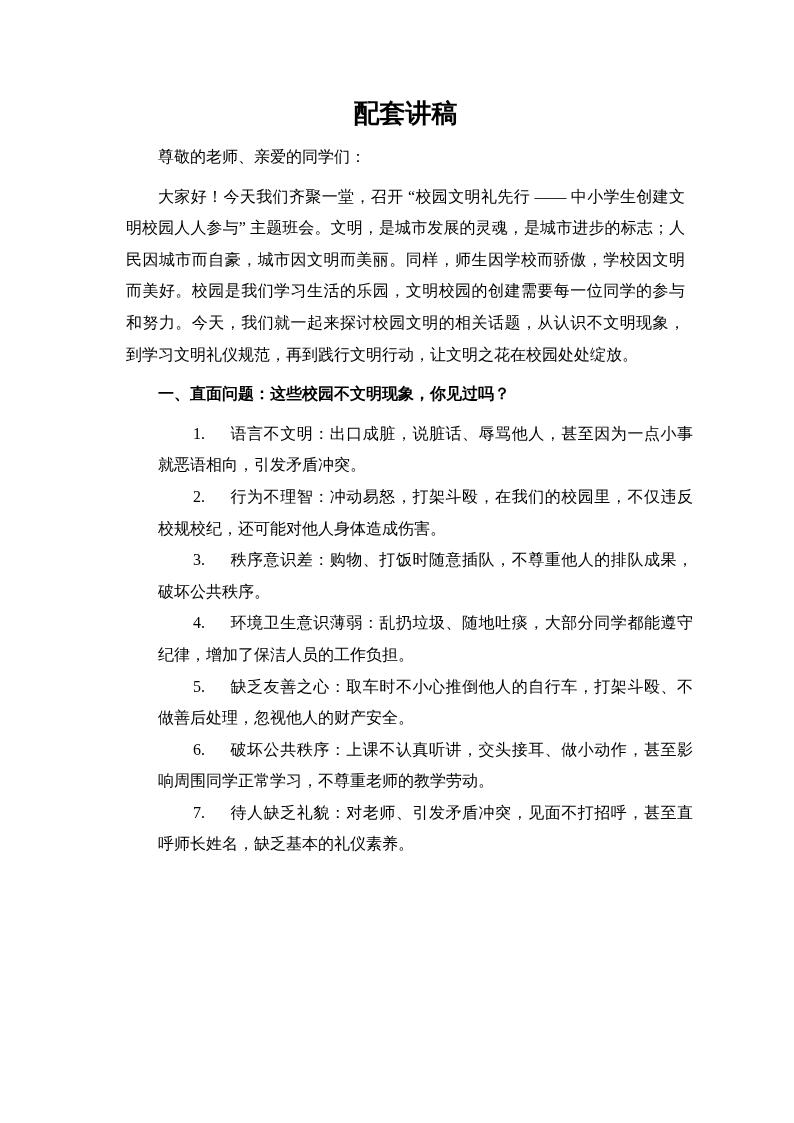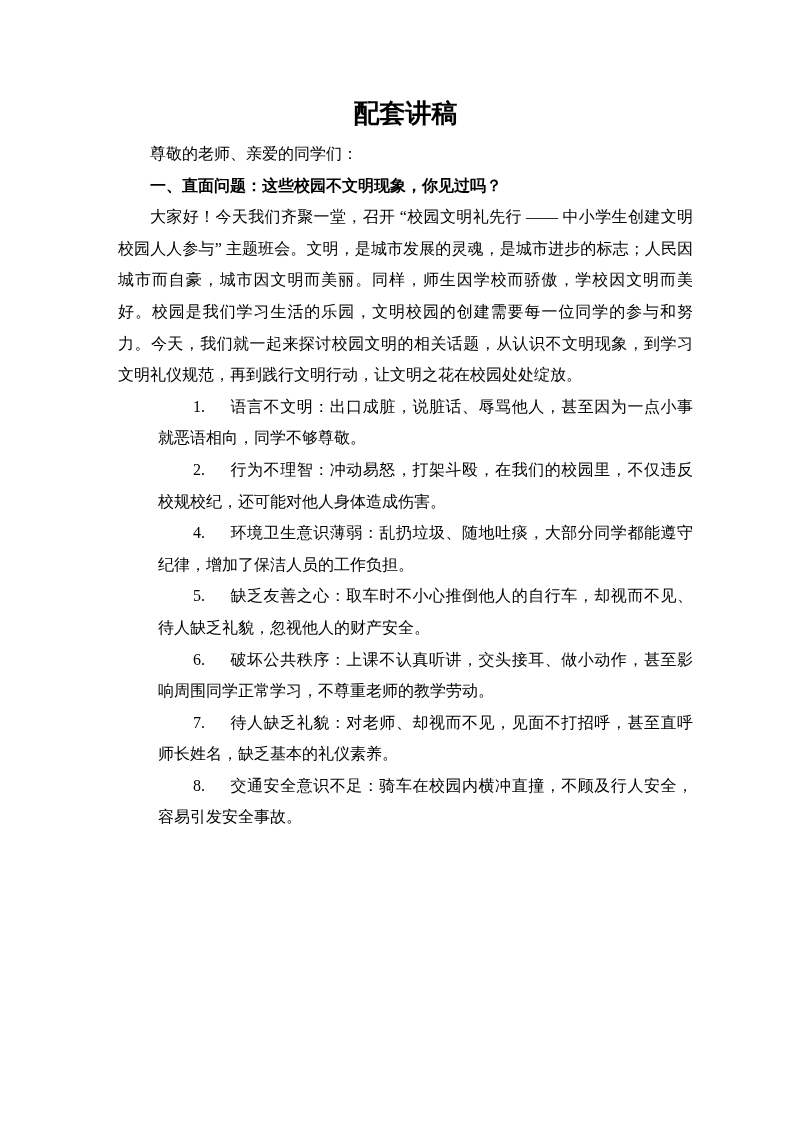--- a/index.html
+++ b/index.html
@@ -16,21 +16,21 @@
     overflow: hidden;
   }
   .doc-title {
     font-size: 26px;
     font-weight: bold;
     line-height: 38px;
     text-align: center;
     margin: 0 0 5px 0;
   }
   .para {
-    margin: 0;
+    margin: 8px;
     font-size: 16px;
     line-height: 31.6px;
     text-align: justify;
     text-indent: 2em;
     word-break: break-all;
   }
   .para.heading {
     font-weight: bold;
   }
   .list-item {
@@ -49,47 +49,47 @@
 </style>
 </head>
 <body>
 
 <div class="page">
 
   <div class="doc-title">配套讲稿</div>
 
   <p class="para">尊敬的老师、亲爱的同学们：</p>
 
+  <p class="para">大家好！今天我们齐聚一堂，召开 “校园文明礼先行 —— 中小学生创建文明校园人人参与” 主题班会。文明，是城市发展的灵魂，是城市进步的标志；人民因城市而自豪，城市因文明而美丽。同样，师生因学校而骄傲，学校因文明而美好。校园是我们学习生活的乐园，文明校园的创建需要每一位同学的参与和努力。今天，我们就一起来探讨校园文明的相关话题，从认识不文明现象，到学习文明礼仪规范，再到践行文明行动，让文明之花在校园处处绽放。</p>
+
   <p class="para heading">一、直面问题：这些校园不文明现象，你见过吗？</p>
-
-  <p class="para">大家好！今天我们齐聚一堂，召开 “校园文明礼先行 —— 中小学生创建文明校园人人参与” 主题班会。文明，是城市发展的灵魂，是城市进步的标志；人民因城市而自豪，城市因文明而美丽。同样，师生因学校而骄傲，学校因文明而美好。校园是我们学习生活的乐园，文明校园的创建需要每一位同学的参与和努力。今天，我们就一起来探讨校园文明的相关话题，从认识不文明现象，到学习文明礼仪规范，再到践行文明行动，让文明之花在校园处处绽放。</p>
 
 
   <div class="list-item">
-    <span class="num">1.</span><span>语言不文明：出口成脏，说脏话、辱骂他人，甚至因为一点小事就恶语相向，同学不够尊敬。</span>
+    <span class="num">1.</span><span>语言不文明：出口成脏，说脏话、辱骂他人，甚至因为一点小事就恶语相向，引发矛盾冲突。</span>
   </div>
 
   <div class="list-item">
     <span class="num">2.</span><span>行为不理智：冲动易怒，打架斗殴，在我们的校园里，不仅违反校规校纪，还可能对他人身体造成伤害。</span>
   </div>
 
+  <div class="list-item">
+    <span class="num">3.</span><span>秩序意识差：购物、打饭时随意插队，不尊重他人的排队成果，破坏公共秩序。</span>
+  </div>
 
   <div class="list-item">
     <span class="num">4.</span><span>环境卫生意识薄弱：乱扔垃圾、随地吐痰，大部分同学都能遵守纪律，增加了保洁人员的工作负担。</span>
   </div>
 
   <div class="list-item">
-    <span class="num">5.</span><span>缺乏友善之心：取车时不小心推倒他人的自行车，却视而不见、待人缺乏礼貌，忽视他人的财产安全。</span>
+    <span class="num">5.</span><span>缺乏友善之心：取车时不小心推倒他人的自行车，打架斗殴、不做善后处理，忽视他人的财产安全。</span>
   </div>
 
   <div class="list-item">
     <span class="num">6.</span><span>破坏公共秩序：上课不认真听讲，交头接耳、做小动作，甚至影响周围同学正常学习，不尊重老师的教学劳动。</span>
   </div>
 
   <div class="list-item">
-    <span class="num">7.</span><span>待人缺乏礼貌：对老师、却视而不见，见面不打招呼，甚至直呼师长姓名，缺乏基本的礼仪素养。</span>
+    <span class="num">7.</span><span>待人缺乏礼貌：对老师、引发矛盾冲突，见面不打招呼，甚至直呼师长姓名，缺乏基本的礼仪素养。</span>
   </div>
 
-  <div class="list-item">
-    <span class="num">8.</span><span>交通安全意识不足：骑车在校园内横冲直撞，不顾及行人安全，容易引发安全事故。</span>
-  </div>
 
 </div>
 
 </body></html>

